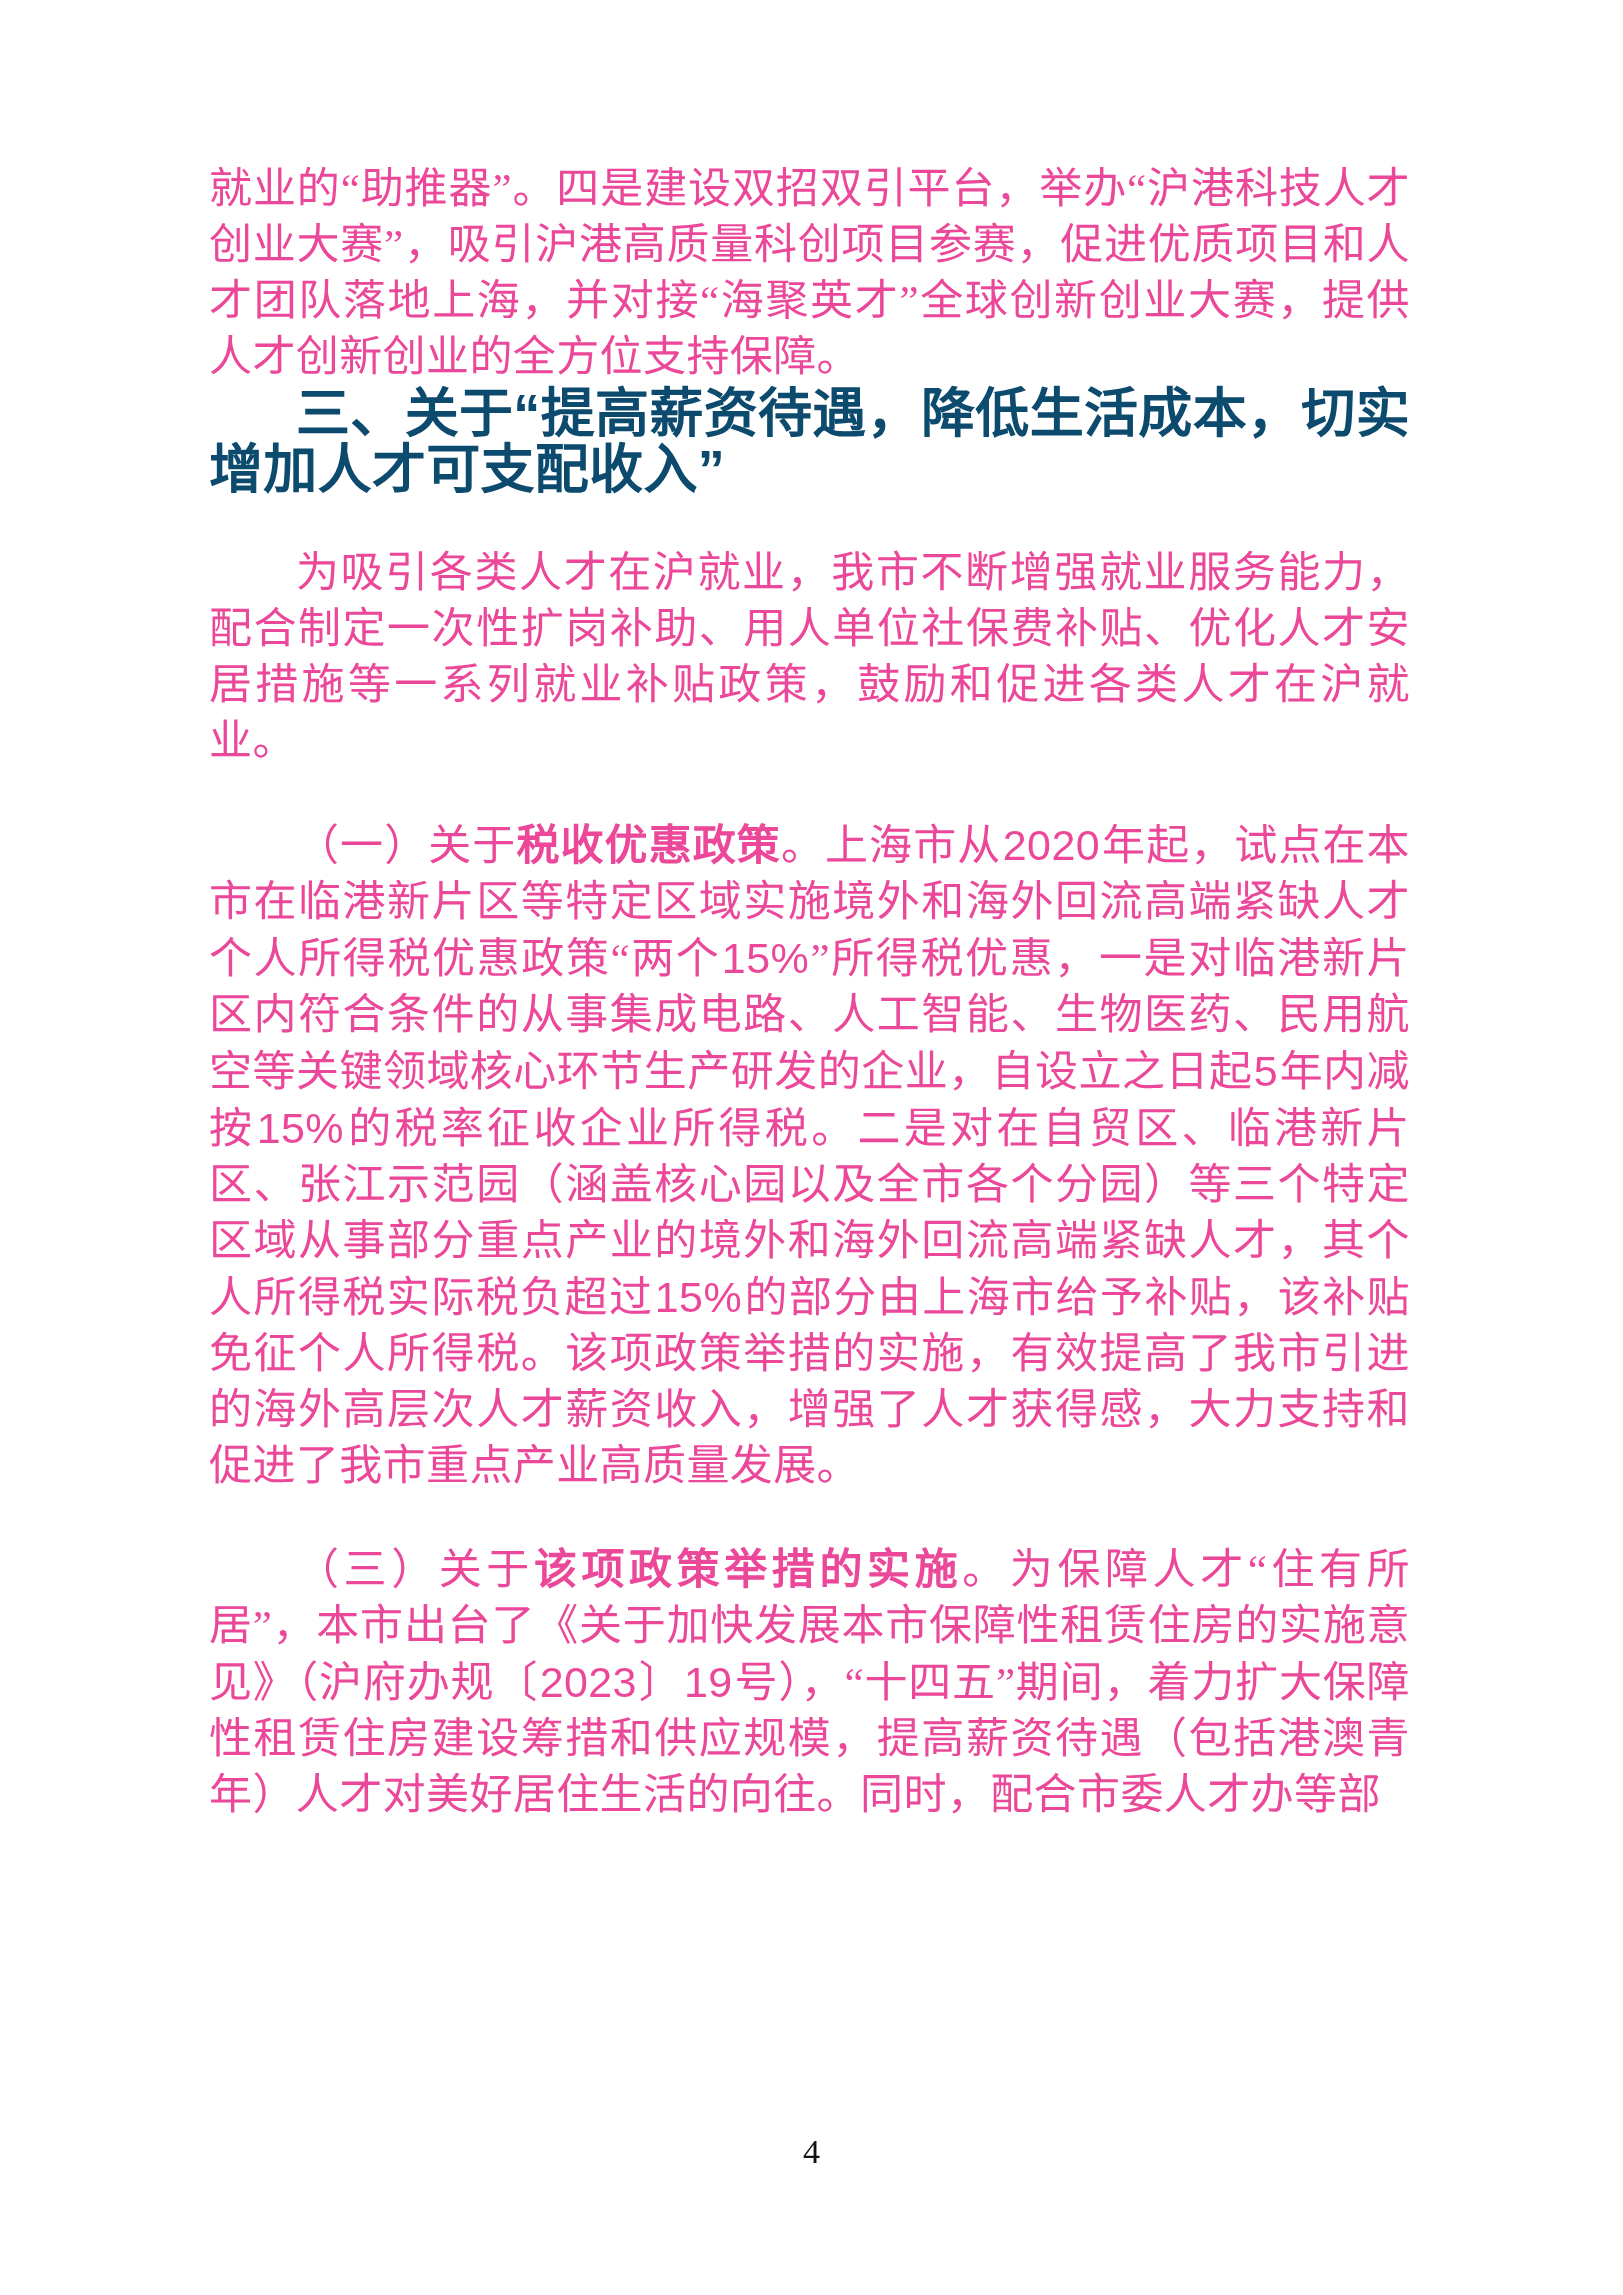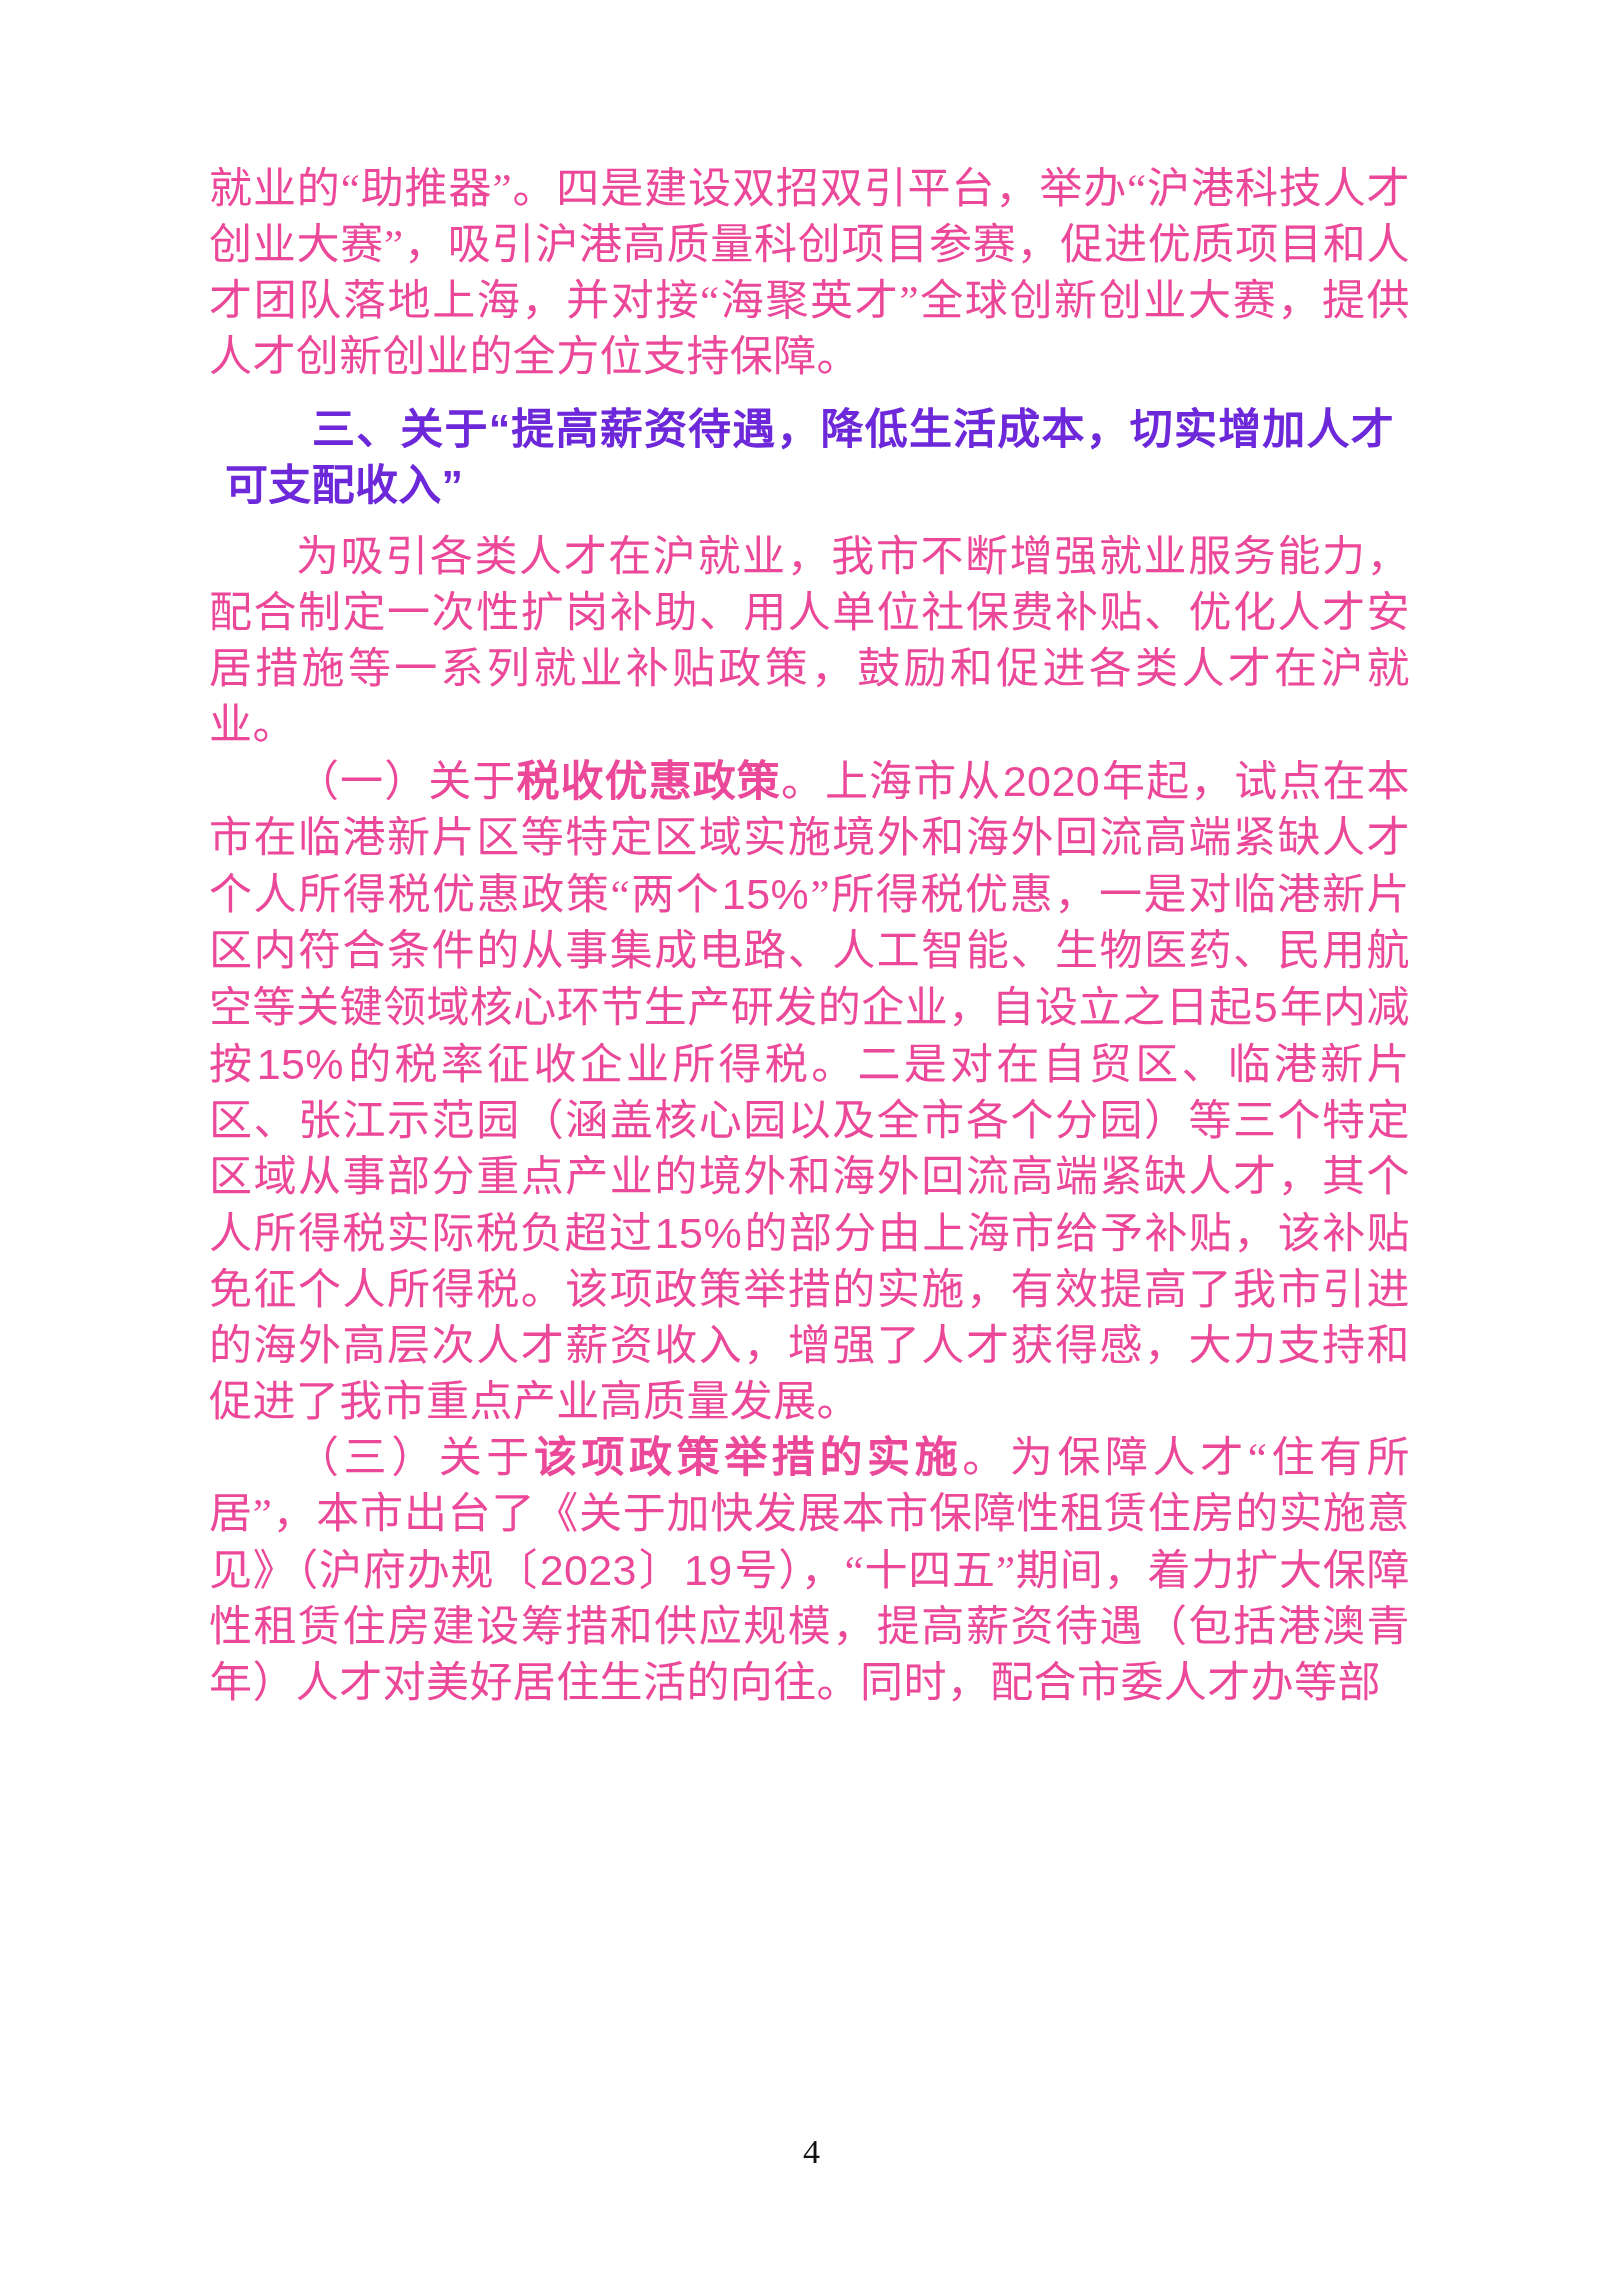--- a/index.html
+++ b/index.html
@@ -41,46 +41,46 @@
     line-height: 56px;
     letter-spacing: 0.4px;
     text-align: justify;
     text-justify: inter-ideograph;
     text-indent: 0;
     word-break: break-all;
     font-weight: 400;
     color: #ec4899;
   }
   .para.cont   { text-indent: 0; }
-  .para.indent { text-indent: 87px; }
+  .para.indent { text-indent: 87px; margin-top: 48px; }
 
   
   .kai {
     font-family: "Liberation Serif", "DejaVu Serif", serif;
     font-weight: 400;
   }
 
   
   .lead {
     font-weight: 700;
   }
 
   
   .heading {
-    margin: 16px;
+    margin: 0;
     font-family: "Liberation Sans", "DejaVu Sans", sans-serif;
     font-weight: 700;
-    font-size: 43px;
+    font-size: 54px;
     line-height: 56px;
     letter-spacing: 0.3px;
     text-indent: 87px;
     text-align: justify;
     text-justify: inter-ideograph;
     word-break: break-all;
-    color: #6d28d9;
+    color: #0c4a6e;
   }
 
   
   .num {
     font-family: Liberation Sans, sans-serif;
     font-weight: inherit;
     padding: 0 1.4px;
   }
 
   

